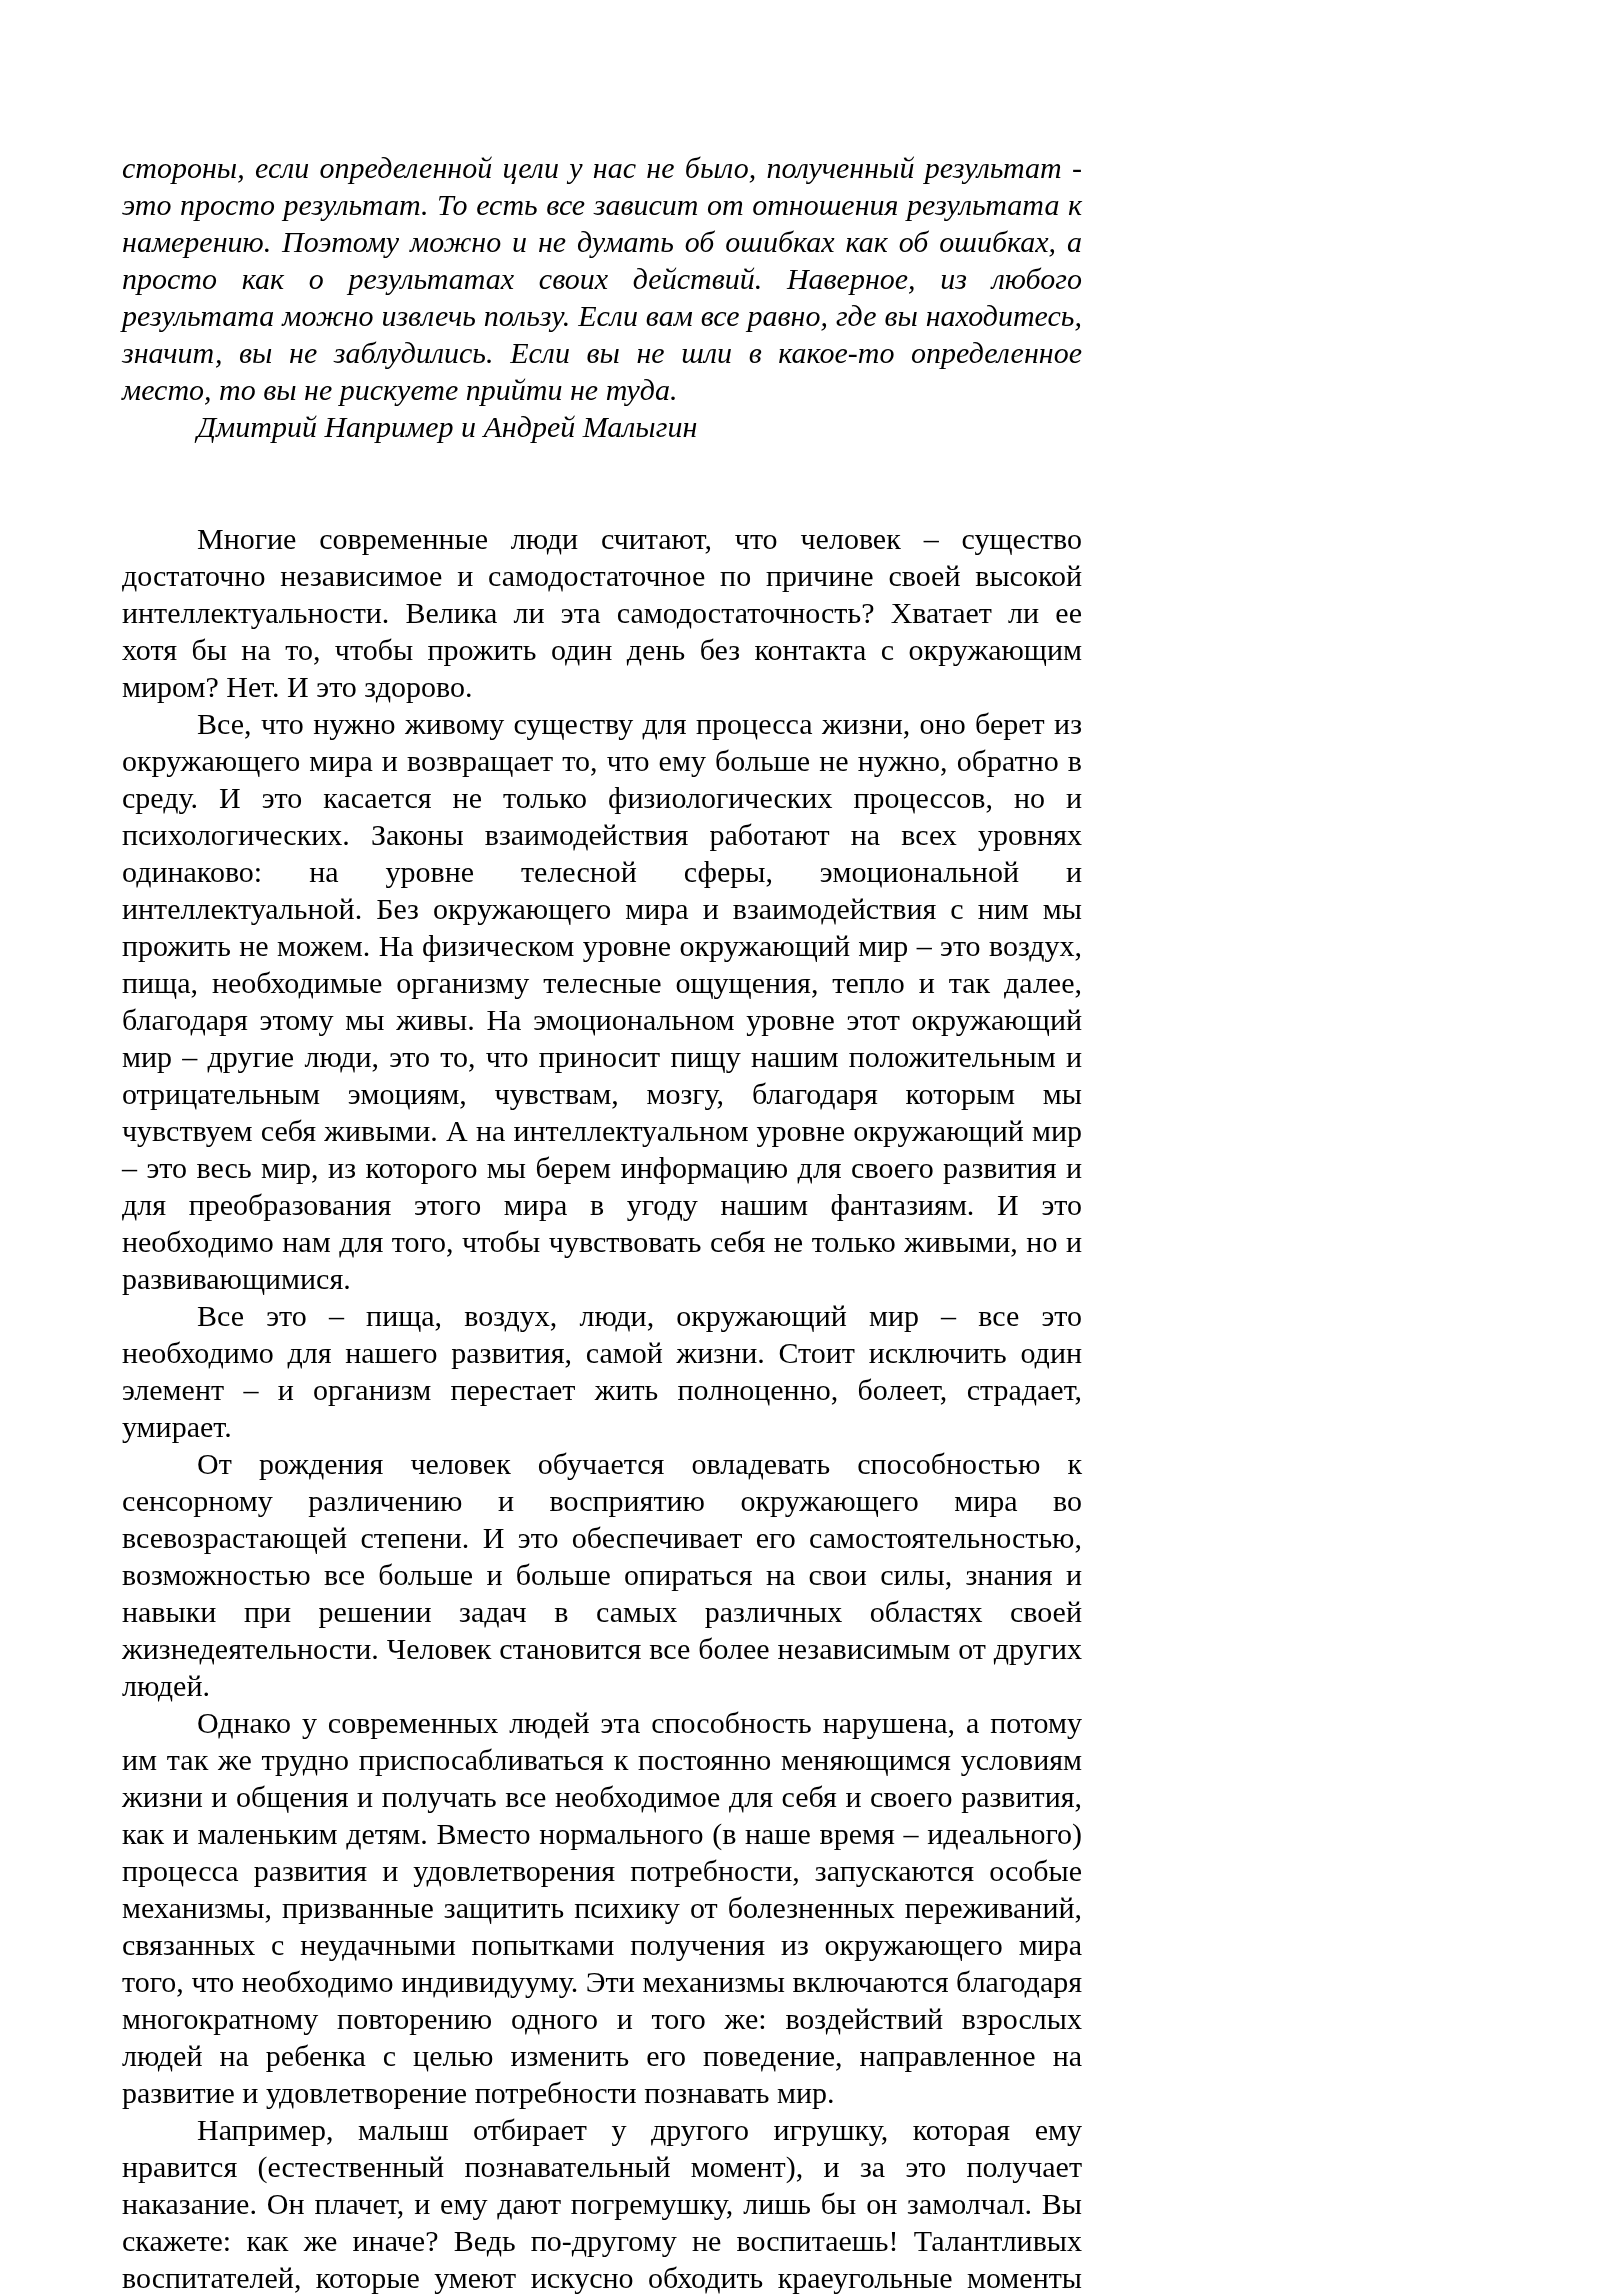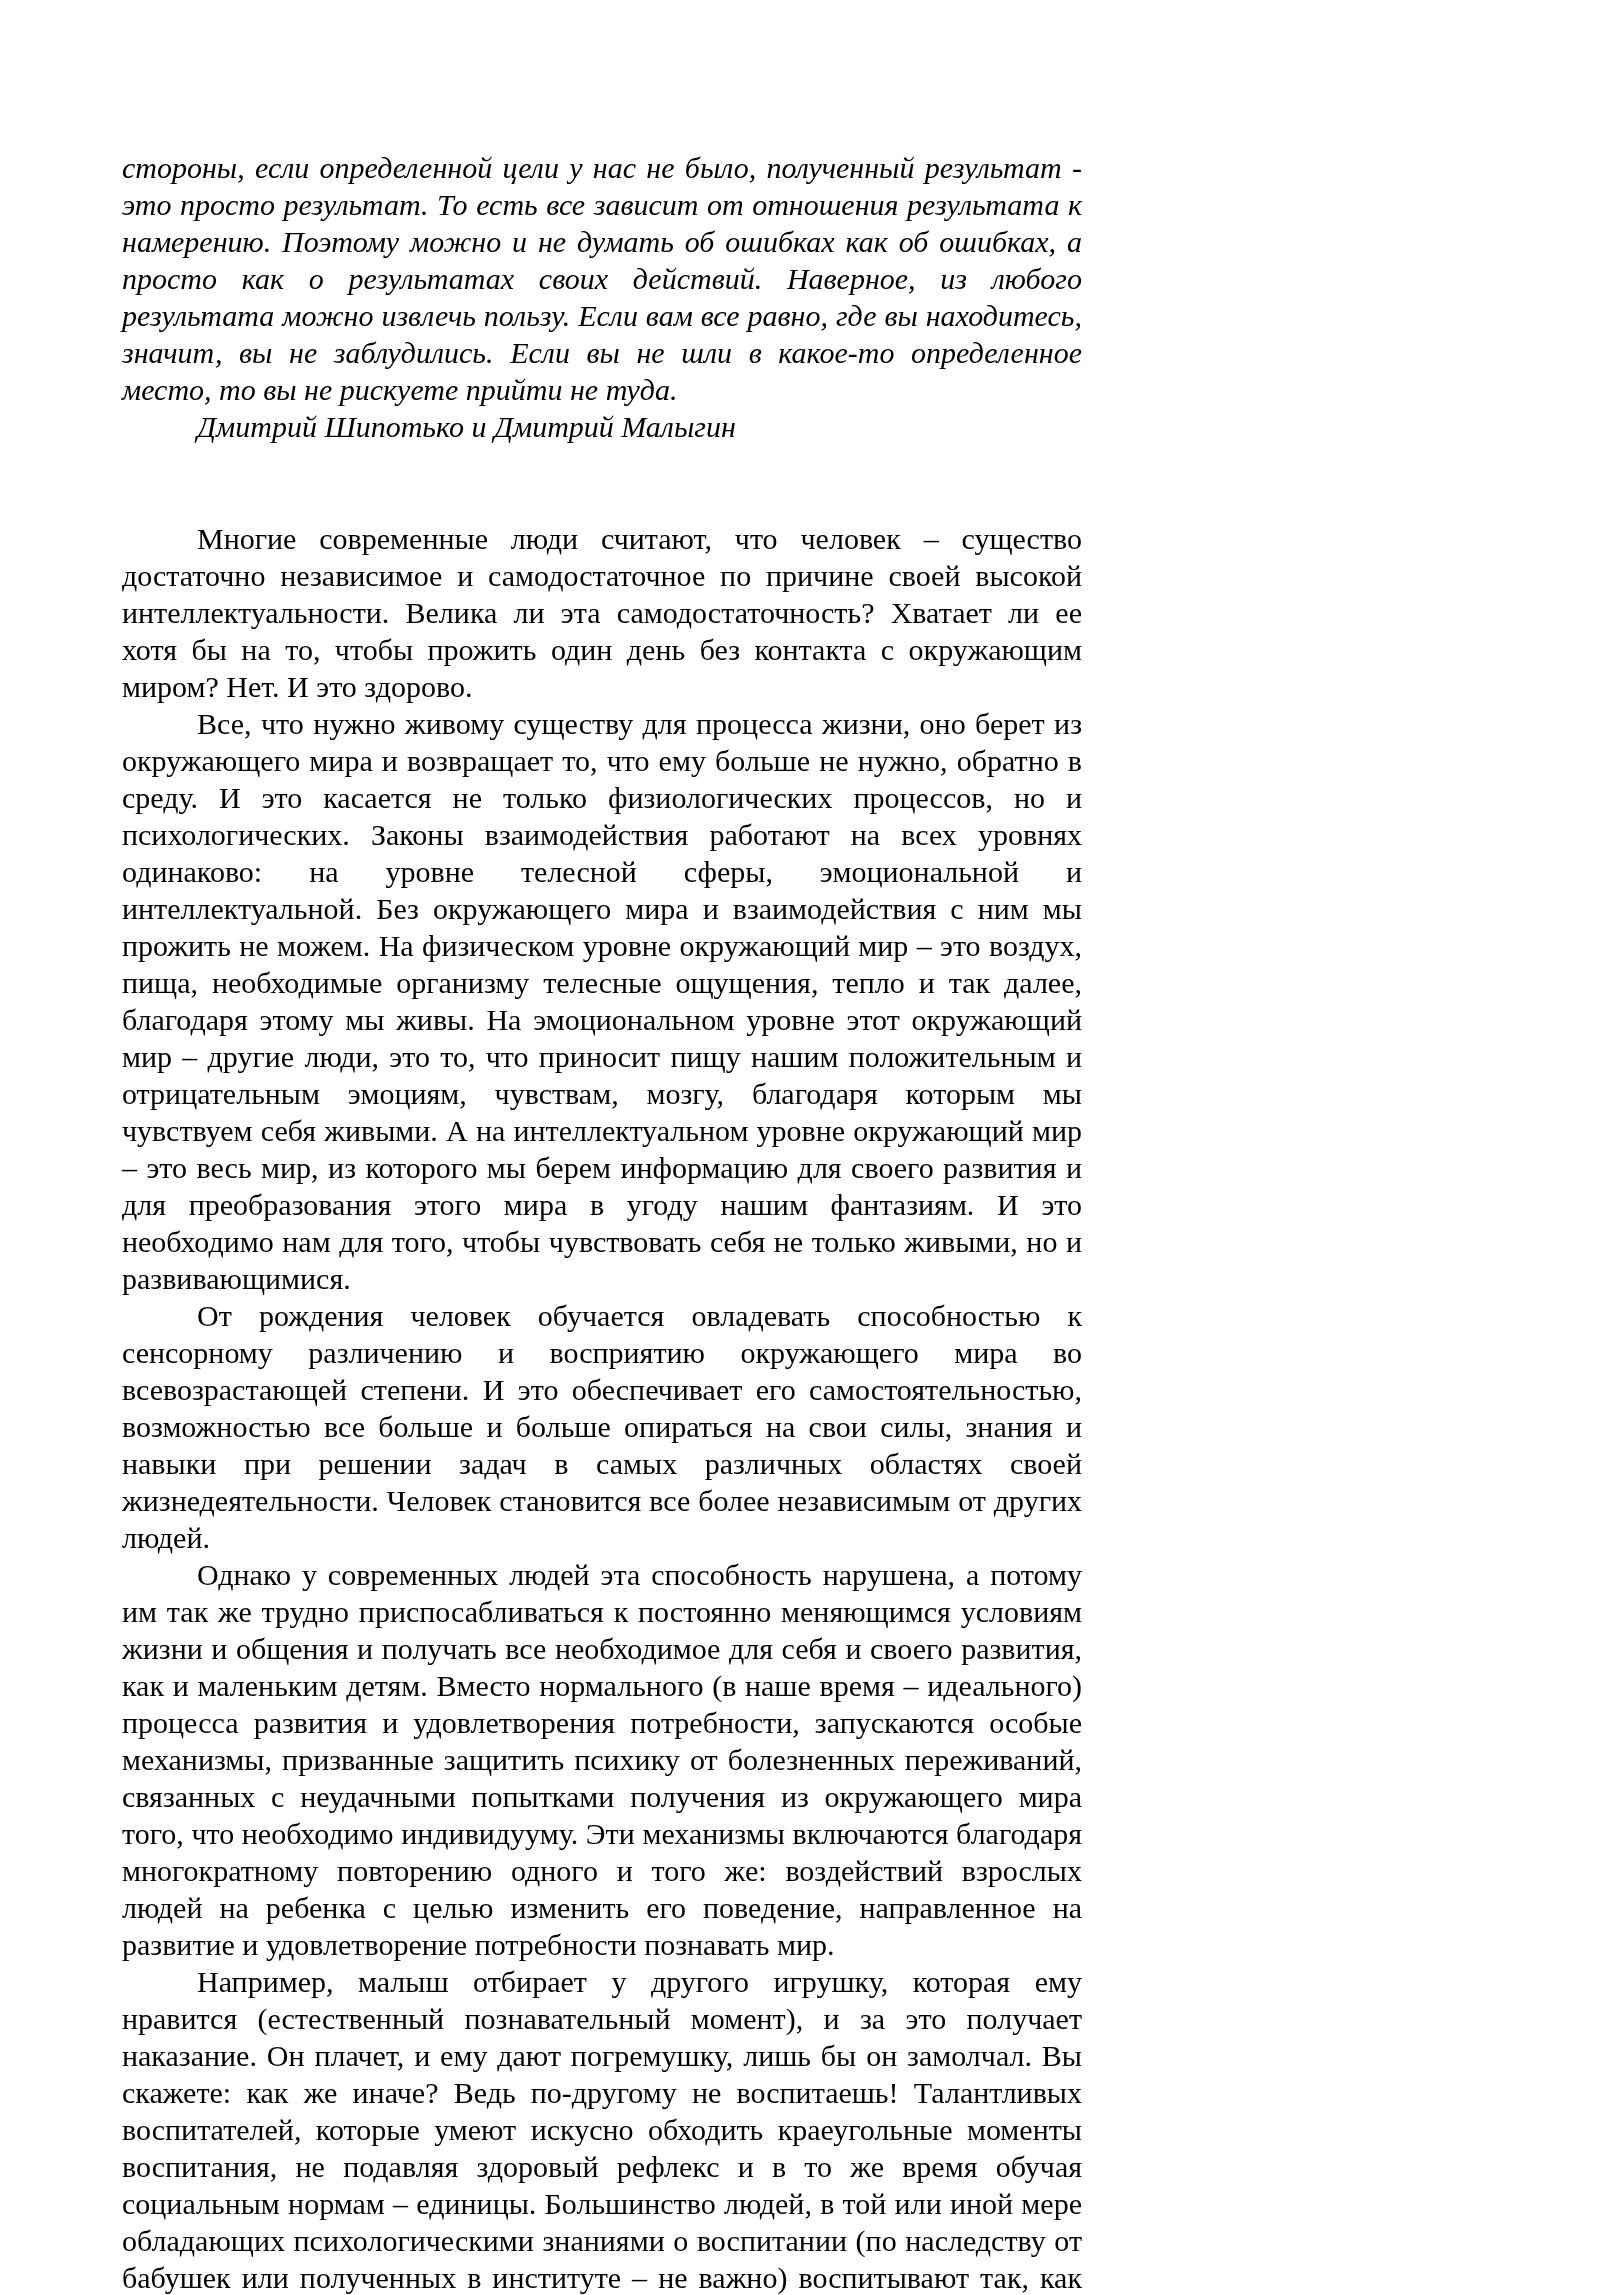--- a/index.html
+++ b/index.html
@@ -41,26 +41,27 @@
     text-indent: 75px;
   }
 </style>
 </head>
 <body>
 
 <div class="page">
 
   <p class="epigraph">стороны, если определенной цели у нас не было, полученный результат - это просто результат. То есть все зависит от отношения результата к намерению. Поэтому можно и не думать об ошибках как об ошибках, а просто как о результатах своих действий. Наверное, из любого результата можно извлечь пользу. Если вам все равно, где вы находитесь, значит, вы не заблудились. Если вы не шли в какое-то определенное место, то вы не рискуете прийти не туда.</p>
 
-  <p class="signature">Дмитрий Шипотько и Дмитрий Малыгин</p>
+  <p class="signature">Дмитрий Например и Андрей Малыгин</p>
 
   <p class="body-paragraph">Многие современные люди считают, что человек – существо достаточно независимое и самодостаточное по причине своей высокой интеллектуальности. Велика ли эта самодостаточность? Хватает ли ее хотя бы на то, чтобы прожить один день без контакта с окружающим миром? Нет. И это здорово.</p>
 
   <p class="body-paragraph">Все, что нужно живому существу для процесса жизни, оно берет из окружающего мира и возвращает то, что ему больше не нужно, обратно в среду. И это касается не только физиологических процессов, но и психологических. Законы взаимодействия работают на всех уровнях одинаково: на уровне телесной сферы, эмоциональной и интеллектуальной. Без окружающего мира и взаимодействия с ним мы прожить не можем. На физическом уровне окружающий мир – это воздух, пища, необходимые организму телесные ощущения, тепло и так далее, благодаря этому мы живы. На эмоциональном уровне этот окружающий мир – другие люди, это то, что приносит пищу нашим положительным и отрицательным эмоциям, чувствам, мозгу, благодаря которым мы чувствуем себя живыми. А на интеллектуальном уровне окружающий мир – это весь мир, из которого мы берем информацию для своего развития и для преобразования этого мира в угоду нашим фантазиям. И это необходимо нам для того, чтобы чувствовать себя не только живыми, но и развивающимися.</p>
 
+  <p class="body-paragraph">Все это – пища, воздух, люди, окружающий мир – все это необходимо для нашего развития, самой жизни. Стоит исключить один элемент – и организм перестает жить полноценно, болеет, страдает, умирает.</p>
 
   <p class="body-paragraph">От рождения человек обучается овладевать способностью к сенсорному различению и восприятию окружающего мира во всевозрастающей степени. И это обеспечивает его самостоятельностью, возможностью все больше и больше опираться на свои силы, знания и навыки при решении задач в самых различных областях своей жизнедеятельности. Человек становится все более независимым от других людей.</p>
 
   <p class="body-paragraph">Однако у современных людей эта способность нарушена, а потому им так же трудно приспосабливаться к постоянно меняющимся условиям жизни и общения и получать все необходимое для себя и своего развития, как и маленьким детям. Вместо нормального (в наше время – идеального) процесса развития и удовлетворения потребности, запускаются особые механизмы, призванные защитить психику от болезненных переживаний, связанных с неудачными попытками получения из окружающего мира того, что необходимо индивидууму. Эти механизмы включаются благодаря многократному повторению одного и того же: воздействий взрослых людей на ребенка с целью изменить его поведение, направленное на развитие и удовлетворение потребности познавать мир.</p>
 
   <p class="body-paragraph">Например, малыш отбирает у другого игрушку, которая ему нравится (естественный познавательный момент), и за это получает наказание. Он плачет, и ему дают погремушку, лишь бы он замолчал. Вы скажете: как же иначе? Ведь по-другому не воспитаешь! Талантливых воспитателей, которые умеют искусно обходить краеугольные моменты воспитания, не подавляя здоровый рефлекс и в то же время обучая социальным нормам – единицы. Большинство людей, в той или иной мере обладающих психологическими знаниями о воспитании (по наследству от бабушек или полученных в институте – не важно) воспитывают так, как на самом деле умеют и как им позволяет их собственное воспитание.</p>
 
 </div>
 
 

